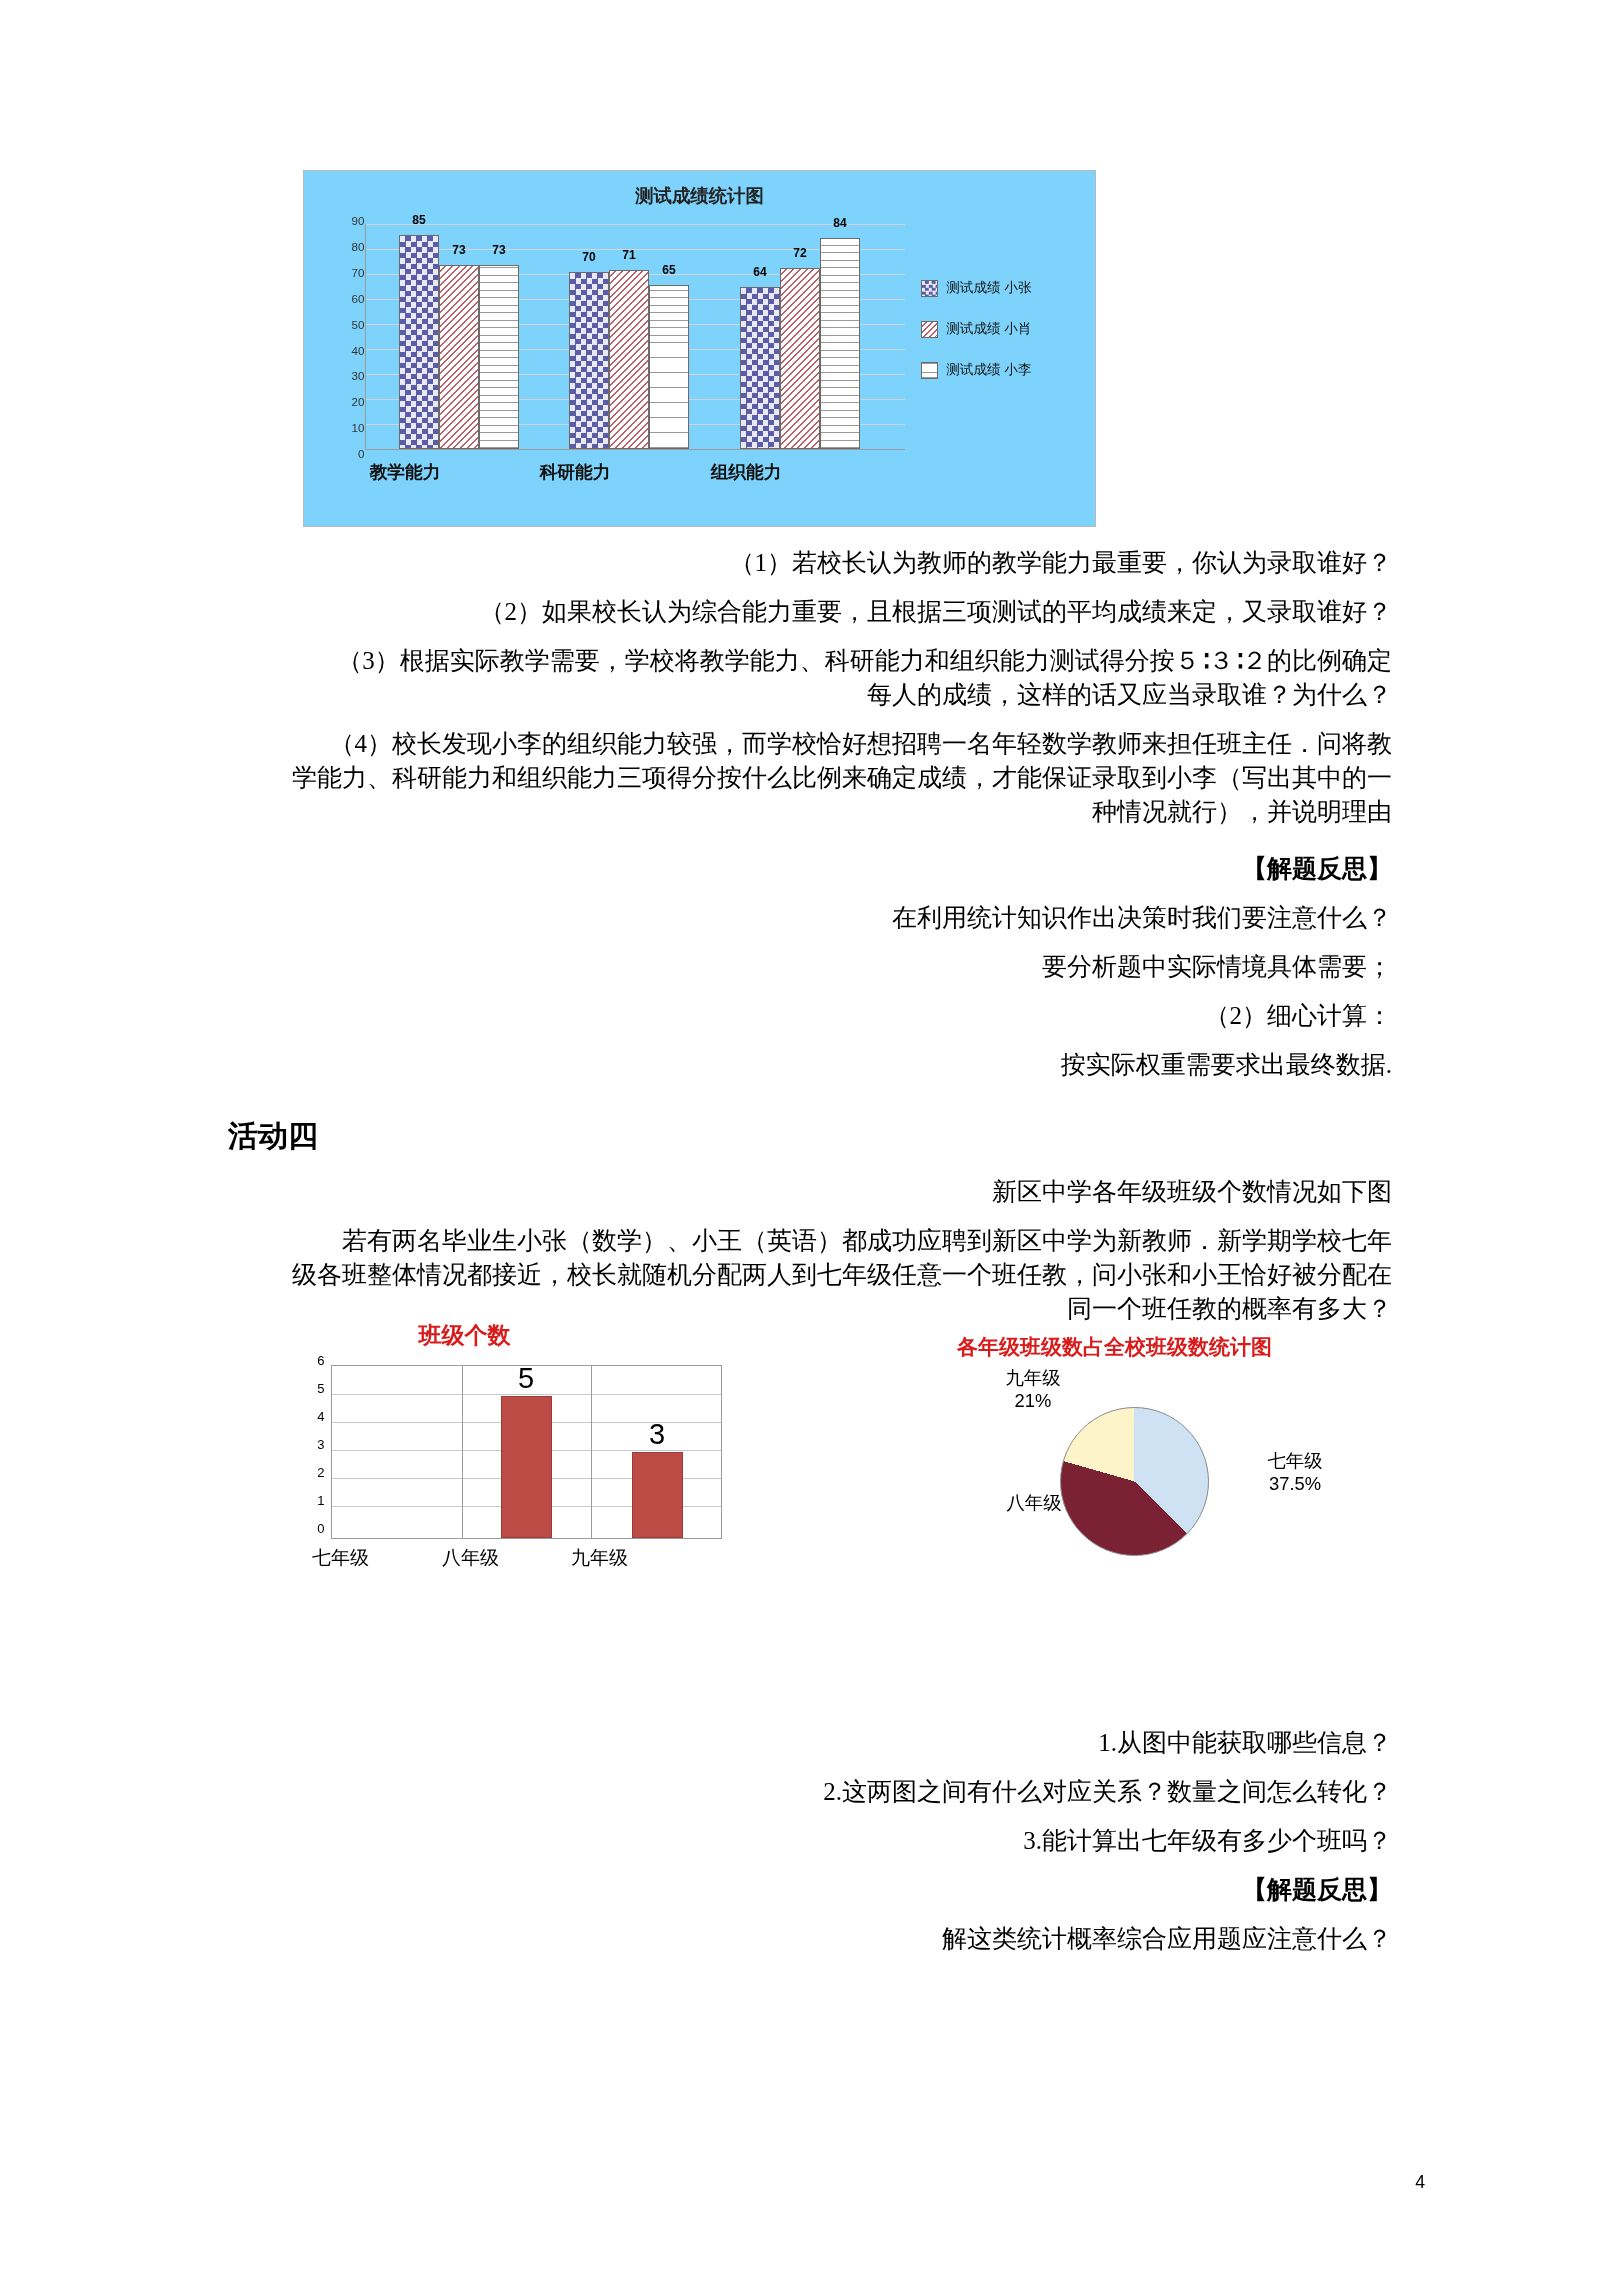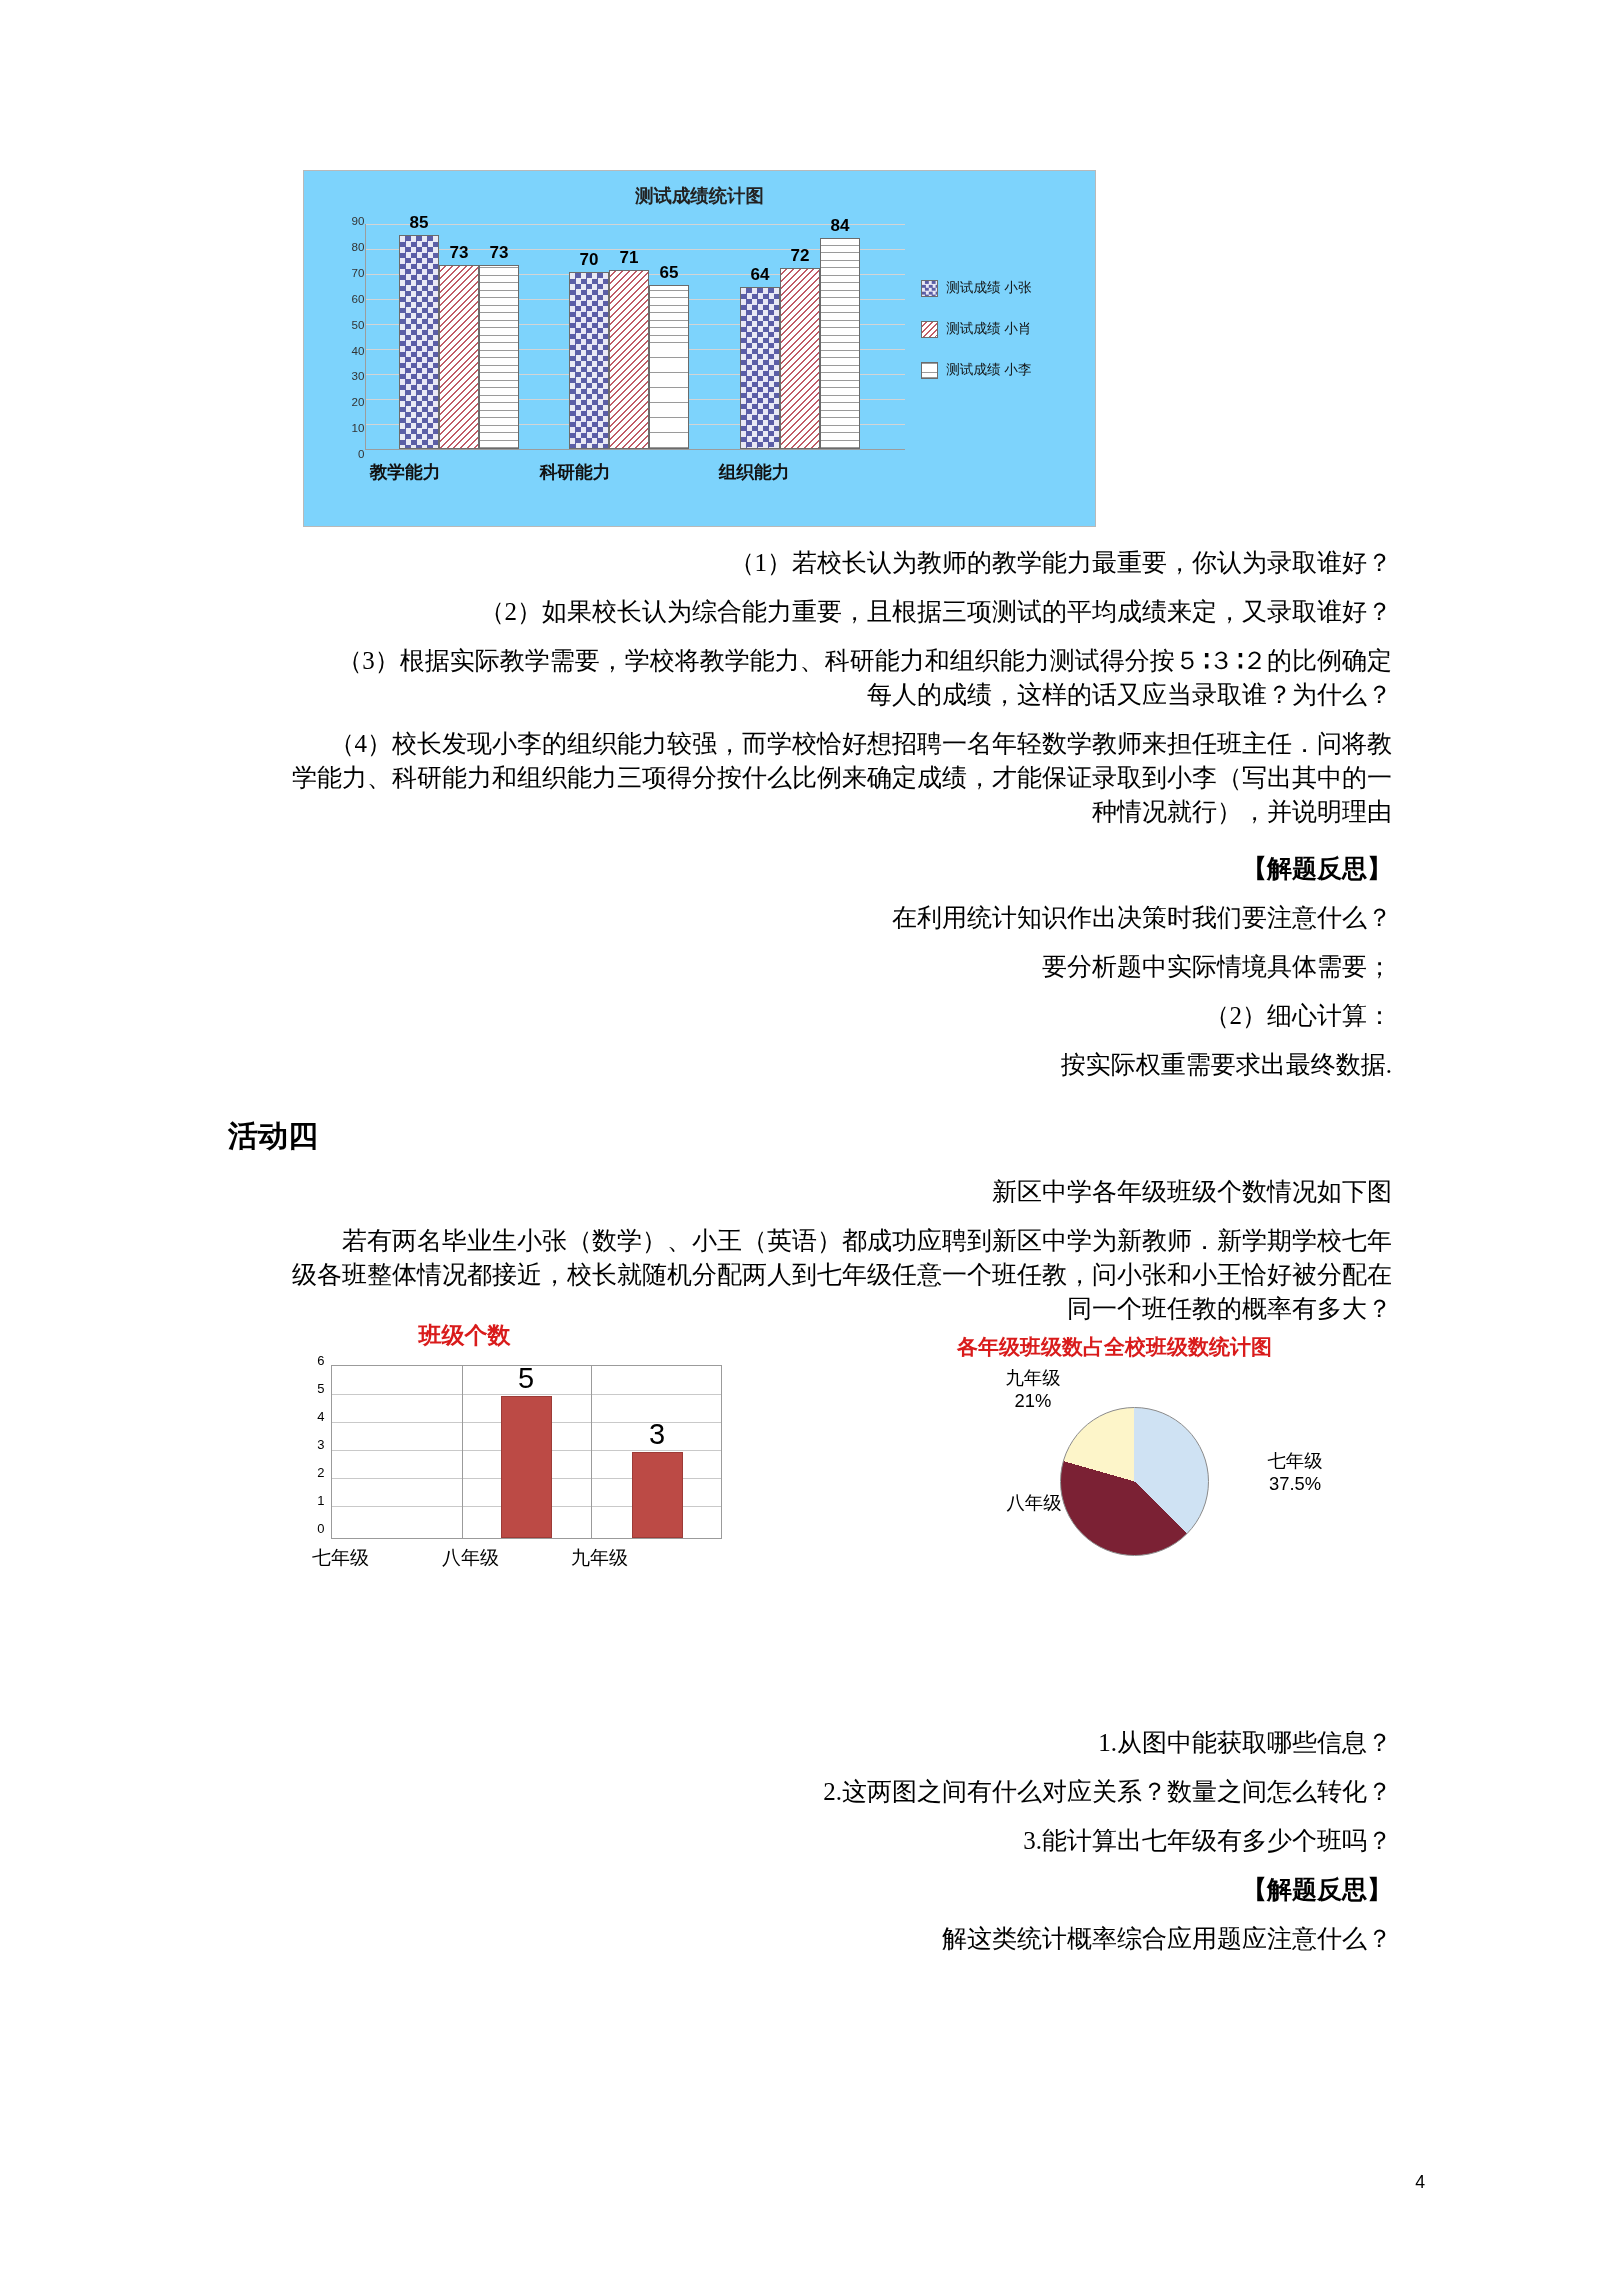--- a/index.html
+++ b/index.html
@@ -16,21 +16,21 @@
   .c1-grid{position:absolute;left:0;top:0;width:100%;height:100%;}
   .c1-grid i{position:absolute;left:0;width:100%;height:0.7px;background:#d4d4d4;display:block;}
   .bargroup{position:absolute;bottom:0;display:flex;align-items:flex-end;gap:0px;}
   .bar{width:38px;border:0.7px solid #6b6b6b;position:relative;}
   .bar.s1{background:
      repeating-conic-gradient(#5b5ea6 0% 25%, #e9e9f5 0% 50%) 0 0/11px 11px;}
   .bar.s2{background:repeating-linear-gradient(135deg,#ffffff 0 3.4px,#c05b66 3.4px 4.8px);}
   .bar.s3{background:
       repeating-linear-gradient(0deg,#9a9a9a 0 0.7px,#ffffff 0.7px 7.5px),
       repeating-linear-gradient(90deg,#9a9a9a 0 0.7px,#ffffff 0.7px 7.5px);}
-  .bl{position:absolute;top:-23px;left:50%;transform:translateX(-50%);font-family:"Liberation Sans",sans-serif;font-weight:bold;font-size:17px;text-align:center;}
+  .bl{position:absolute;top:-23px;left:50%;transform:translateX(-50%);font-family:"Liberation Sans",sans-serif;font-weight:bold;font-size:12px;text-align:center;}
   .catlab{position:absolute;top:289px;font-family:"Liberation Sans",sans-serif;font-weight:bold;font-size:17.7px;color:#111;text-align:center;width:136px;}
   .legend{position:absolute;left:617px;top:108px;font-family:"Liberation Sans",sans-serif;font-size:13.6px;color:#111;}
   .legend .row{display:flex;align-items:center;margin-bottom:23px;justify-content:flex-end;}
   .legend .sw{width:15px;height:15px;border:0.7px solid #6b6b6b;margin-right:8.2px;}
   .legend .sw.s1{background:repeating-conic-gradient(#5b5ea6 0% 25%, #e9e9f5 0% 50%) 0 0/6.8px 6.8px;}
   .legend .sw.s2{background:repeating-linear-gradient(135deg,#ffffff 0 2.7px,#c05b66 2.7px 4.1px);}
   .legend .sw.s3{background:repeating-linear-gradient(0deg,#9a9a9a 0 0.7px,#fff 0.7px 4.8px),repeating-linear-gradient(90deg,#9a9a9a 0 0.7px,#fff 0.7px 4.8px);}
 
   
   .p{font-size:25px;line-height:34px;margin:15px;text-align:right;}
@@ -130,21 +130,21 @@
             <span class="bl">72</span>
             </div>
           <div class="bar s3" style="height:209px">
             <span class="bl">84</span>
             </div>
         </div>
       </div>
 
       <div class="catlab" style="left:33px">教学能力</div>
       <div class="catlab" style="left:203px">科研能力</div>
-      <div class="catlab" style="left:382px">组织能力</div>
+      <div class="catlab" style="left:374px">组织能力</div>
 
       <div class="legend">
         <div class="row">
           <span class="sw s1"></span>
           <span>测试成绩  小张</span>
         </div>
         <div class="row">
           <span class="sw s2"></span>
           <span>测试成绩  小肖</span>
         </div>

